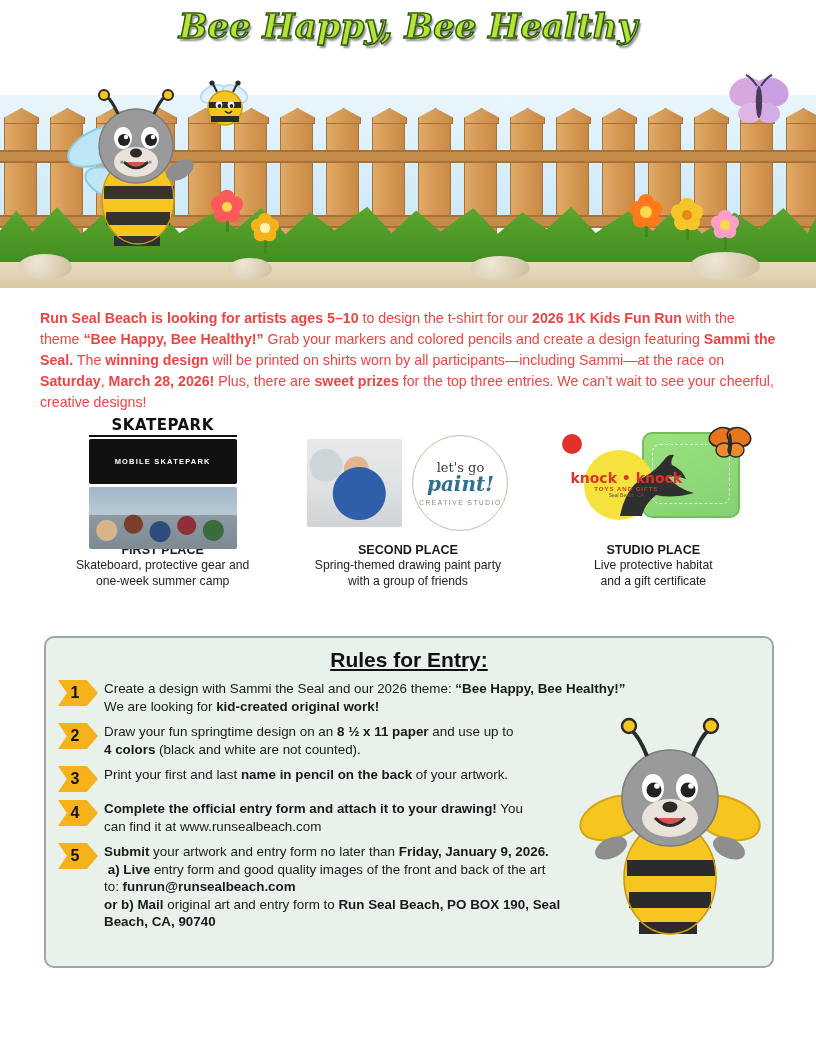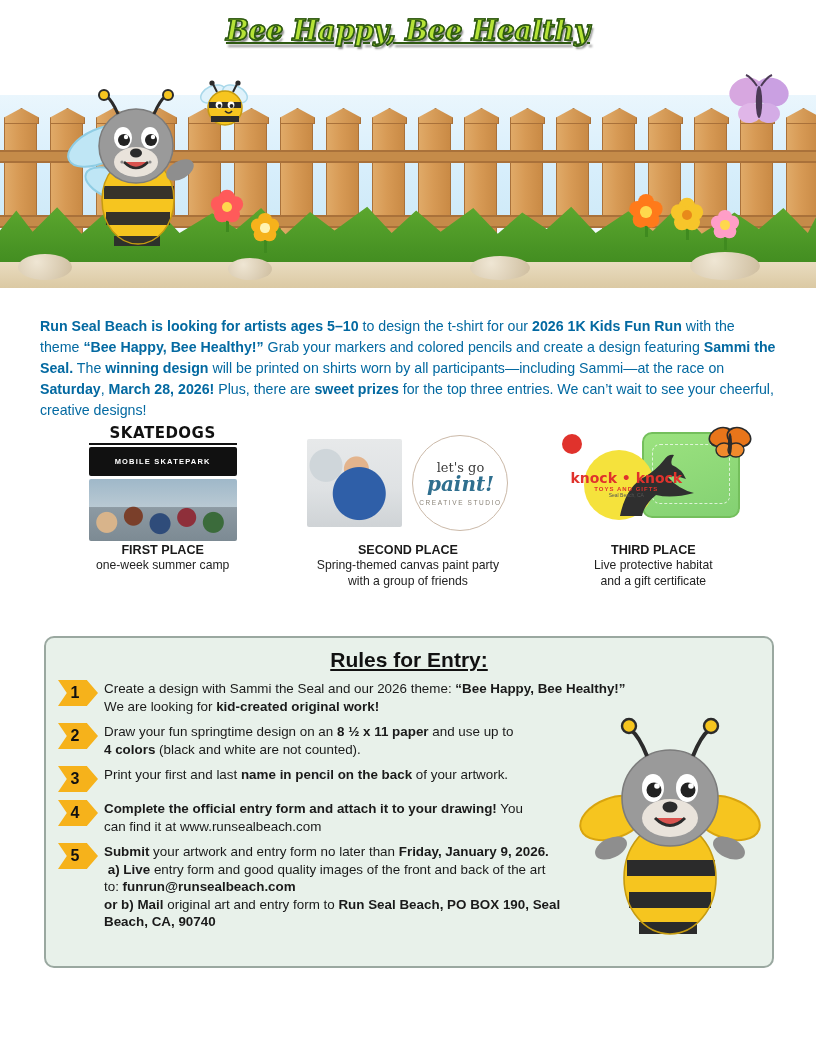--- a/index.html
+++ b/index.html
@@ -33,29 +33,28 @@
     font-size: 31px;
     font-weight: bold;
     letter-spacing: -0.3px;
     color: #111;
     text-shadow: 2px 2px 0 rgba(255,255,255,0.9), 3px 3px 3px rgba(0,0,0,0.25);
   }
   .subtitle {
     position: relative;
     z-index: 12;
     text-align: center;
-    margin-top: 15px;
+    margin-top: 6px;
     font-family: "DejaVu Serif", serif;
     font-style: italic;
     font-weight: bold;
-    font-size: 27px;
+    font-size: 34px;
     color: #b5e337;
     -webkit-text-stroke: 1.5px #2f5a12;
     text-shadow: 2px 3px 2px rgba(0,0,0,0.45);
-    text-decoration: underline;
   }
 
   
   .fence-rail {
     position:absolute; left:0; width:816px; height:13px; background:#c58b49;
     border-top:2px solid #a9713a; border-bottom:2px solid #a9713a; z-index:4;
   }
   .rail1 { top:150px; }
   .rail2 { top:215px; }
   .pickets { position:absolute; left:0; top:118px; width:816px; height:120px; z-index:3; }
@@ -96,22 +95,22 @@
     border-radius:50%; background:#ffd84d; }
   .stem { position:absolute; left:50%; top:60%; width:3px; height:22px; margin-left:-1.5px; background:#3f8a1f; }
 
   
   .mascot-banner { position:absolute; left:60px; top:88px; width:150px; height:165px; z-index:10; }
   .bee-small { position:absolute; left:195px; top:78px; z-index:11; }
   .butterfly-banner { position:absolute; right:24px; top:72px; z-index:11; }
 
   
   .intro {
-    position:absolute; left:40px; top:316px; width:736px;
-    font-size:14.2px; line-height:21px; color:#0369a1;
+    position:absolute; left:40px; top:308px; width:736px;
+    font-size:14.2px; line-height:21px; color:#ef4444;
   }
   .intro b { font-weight:bold; }
 
   
   .prizes {
     position:absolute; left:40px; top:430px; width:736px; height:190px;
     display:flex; justify-content:space-around; align-items:flex-start;
   }
   .prize { width:240px; text-align:center; }
   .prize-img {
@@ -121,21 +120,21 @@
   .prize-desc { font-size:12.2px; line-height:15px; margin-top:1px; color:#222; }
 
   
   .sd-wrap { width:148px; }
   .sd-name {
     font-family:"DejaVu Sans", sans-serif; font-weight:bold; font-size:15px;
     letter-spacing:0.5px; color:#111; border-bottom:2px solid #111; padding-bottom:1px;
   }
   .sd-sub {
     margin-top:2px; background:#111; color:#fff; font-size:7.5px; font-weight:bold;
-    letter-spacing:1.2px; padding:10px 0; border-radius:2px;
+    letter-spacing:1.2px; padding:18px 0; border-radius:2px;
   }
   .sd-photo {
     margin-top:3px; height:62px; border-radius:2px;
     background:
       radial-gradient(circle at 12% 70%, #d8b48b 0 10px, transparent 11px),
       radial-gradient(circle at 30% 60%, #7a3f2a 0 9px, transparent 10px),
       radial-gradient(circle at 48% 72%, #2f4c7a 0 10px, transparent 11px),
       radial-gradient(circle at 66% 62%, #8e2f3a 0 9px, transparent 10px),
       radial-gradient(circle at 84% 70%, #3b6b3b 0 10px, transparent 11px),
       linear-gradient(#9fb8c9 0%, #b9c9d3 45%, #8d9aa3 46%, #7c8a93 100%);
@@ -371,42 +370,43 @@
 
 <div class="intro">
   <span><b>Run Seal Beach is looking for artists ages 5–10</b> to design the t-shirt for our <b>2026 1K Kids Fun Run</b> with the theme <b>“Bee Happy, Bee Healthy!”</b> Grab your markers and colored pencils and create a design featuring <b>Sammi the Seal.</b> The <b>winning design</b> will be printed on shirts worn by all participants—including Sammi—at the race on <b>Saturday</b>, <b>March 28, 2026!</b> Plus, there are <b>sweet prizes</b> for the top three entries. We can’t wait to see your cheerful, creative designs!</span>
 </div>
 
 <div class="prizes">
 
   <div class="prize">
     <div class="prize-img">
       <div class="sd-wrap">
-        <div class="sd-name">SKATEDOGS</div>
+        <div class="sd-name">SKATEPARK</div>
         <div class="sd-sub">MOBILE SKATEPARK</div>
         <div class="sd-photo"></div>
       </div>
     </div>
     <div class="prize-title">FIRST PLACE</div>
+    <div class="prize-desc">Skateboard, protective gear and</div>
     <div class="prize-desc">one-week summer camp</div>
   </div>
 
   <div class="prize">
     <div class="prize-img">
       <div class="paint-wrap">
         <div class="paint-photo"></div>
         <div class="paint-logo">
           <div class="pl1">let's go</div>
           <div class="pl2">paint!</div>
           <div class="pl3">CREATIVE STUDIO</div>
         </div>
       </div>
     </div>
     <div class="prize-title">SECOND PLACE</div>
-    <div class="prize-desc">Spring-themed canvas paint party</div>
+    <div class="prize-desc">Spring-themed drawing paint party</div>
     <div class="prize-desc">with a group of friends</div>
   </div>
 
   <div class="prize">
     <div class="prize-img">
       <div class="kk-wrap">
         <div class="kk-habitat"></div>
         <div class="kk-circle"></div>
         <div class="kk-star"></div>
         <svg style="position:absolute;left:50px;top:22px" width="96" height="74" viewBox="0 0 96 74">
@@ -419,21 +419,21 @@
           <ellipse cx="28" cy="26" rx="8" ry="7" fill="#f08a2c" stroke="#2b2b2b" stroke-width="1.4"></ellipse>
           <ellipse cx="22" cy="20" rx="2" ry="11" fill="#2b2b2b"></ellipse>
         </svg>
         <div class="kk-text">
           <div class="kk-t1">knock • knock</div>
           <div class="kk-t2">TOYS AND GIFTS</div>
           <div class="kk-t3">Seal Beach, CA</div>
         </div>
       </div>
     </div>
-    <div class="prize-title">THIRD PLACE</div>
+    <div class="prize-title">STUDIO PLACE</div>
     <div class="prize-desc">Live protective habitat</div>
     <div class="prize-desc">and a gift certificate</div>
   </div>
 </div>
 
 <div class="rules">
   <div class="rules-title">Rules for Entry:</div>
 
   <svg class="mascot-rules" viewBox="0 0 185 250">
     <ellipse cx="36" cy="108" rx="34" ry="20" fill="#f6c51f" stroke="#d8a40f" stroke-width="2" transform="rotate(-20 36 108)"></ellipse>

